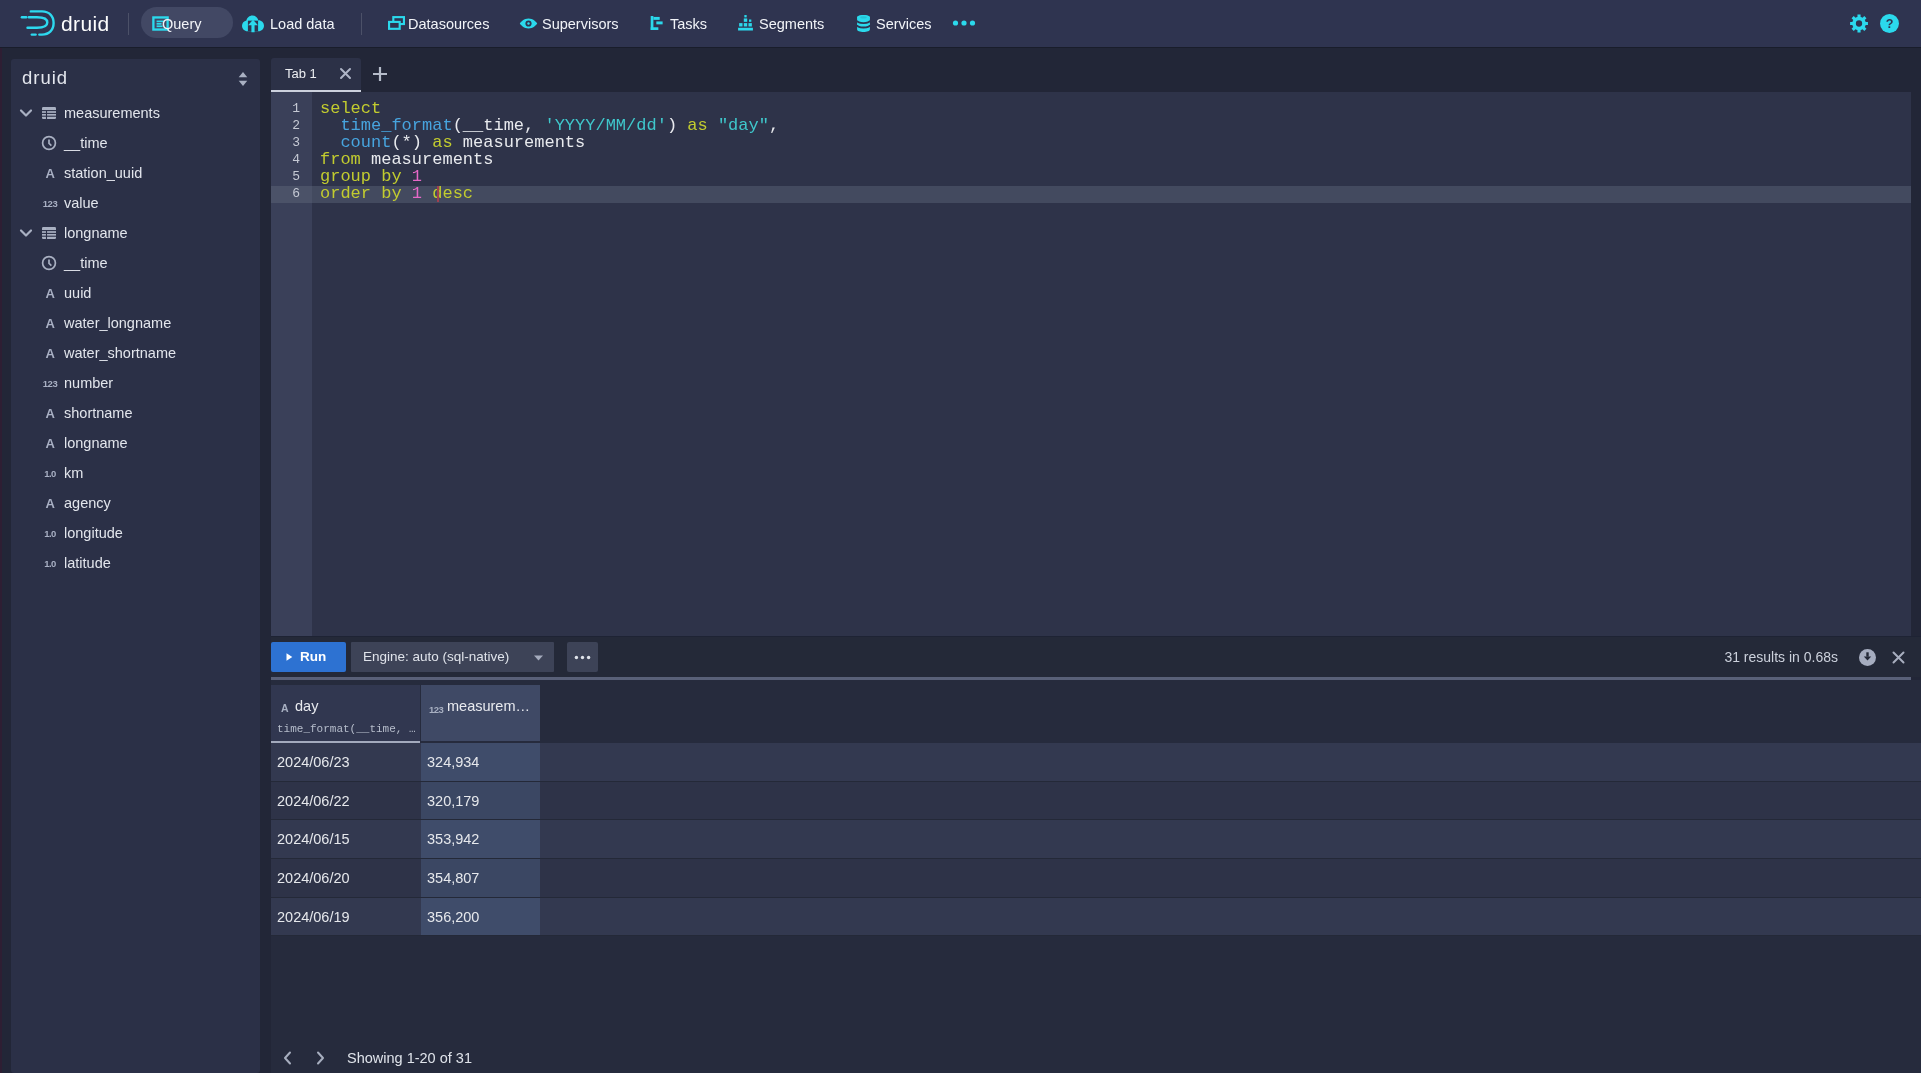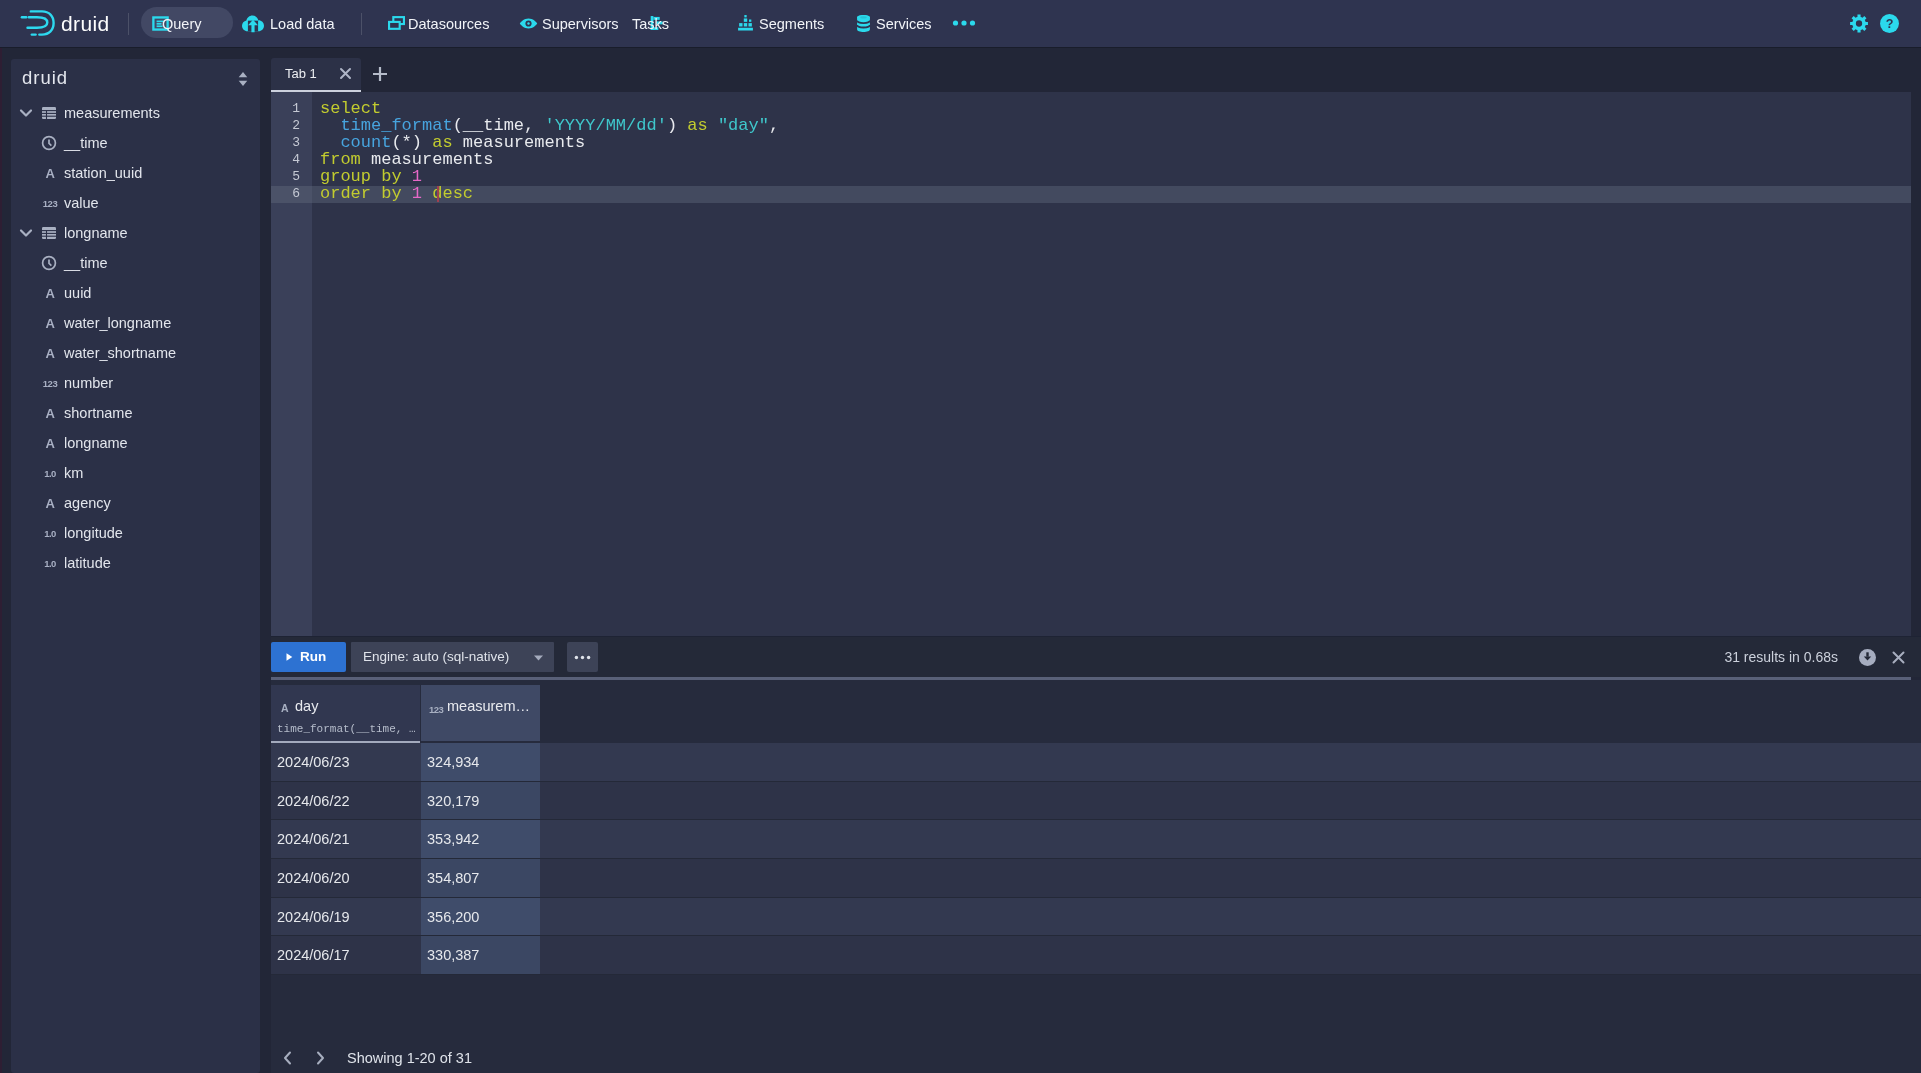--- a/index.html
+++ b/index.html
@@ -121,21 +121,21 @@
     <div class="navtxt" style="left:542px;">Supervisors</div>
 
     <svg class="icon" style="left:648px;top:14px;" width="18" height="18" viewBox="0 0 16 16">
       <g fill="#2bd9ec">
         <rect x="2.4" y="1.8" width="2.4" height="12.4"></rect>
         <rect x="2.4" y="11.8" width="6.8" height="2.4"></rect>
         <rect x="4.8" y="2.6" width="5.6" height="2.6"></rect>
         <rect x="7.4" y="6.6" width="5.6" height="2.6"></rect>
       </g>
     </svg>
-    <div class="navtxt" style="left:632px;text-align:right;">Tasks</div>
+    <div class="navtxt" style="left:670px;text-align:right;">Tasks</div>
 
     <svg class="icon" style="left:737px;top:14px;" width="17" height="18" viewBox="0 0 16 17">
       <g fill="#2bd9ec">
         <rect x="1" y="13" width="14" height="2.6"></rect>
         <rect x="2" y="8.6" width="3.2" height="3.2"></rect>
         <rect x="6.4" y="8.6" width="3.2" height="3.2"></rect>
         <rect x="6.4" y="4.2" width="3.2" height="3.2"></rect>
         <rect x="6.9" y="1" width="2.2" height="2.2"></rect>
         <rect x="10.8" y="8.6" width="3.2" height="3.2"></rect>
         <rect x="11.3" y="5.2" width="2.2" height="2.2"></rect>
@@ -351,41 +351,35 @@
             <span>324,934</span>
           </div>
         </div>
         <div class="row">
           <span class="c1">2024/06/22</span>
           <div class="c2">
             <span>320,179</span>
           </div>
         </div>
         <div class="row">
-          <span class="c1">2024/06/21</span>
+          <span class="c1">2024/06/15</span>
           <div class="c2">
             <span>353,942</span>
           </div>
         </div>
         <div class="row">
           <span class="c1">2024/06/20</span>
           <div class="c2">
             <span>354,807</span>
           </div>
         </div>
         <div class="row">
           <span class="c1">2024/06/19</span>
           <div class="c2">
             <span>356,200</span>
-          </div>
-        </div>
-        <div class="row">
-          <span class="c1">2024/06/17</span>
-          <div class="c2">
-            <span>330,387</span>
           </div>
         </div>
       </div>
   </div>
 
   <div id="footer">
     <svg class="abs" style="left:9px;top:7px;" width="16" height="16" viewBox="0 0 16 16">
         <path d="M10 2.5 L5 8 L10 13.5" stroke="#a7aebf" stroke-width="2" fill="none" stroke-linecap="round" stroke-linejoin="round"></path>
       </svg>
     <svg class="abs" style="left:41px;top:7px;" width="16" height="16" viewBox="0 0 16 16">

